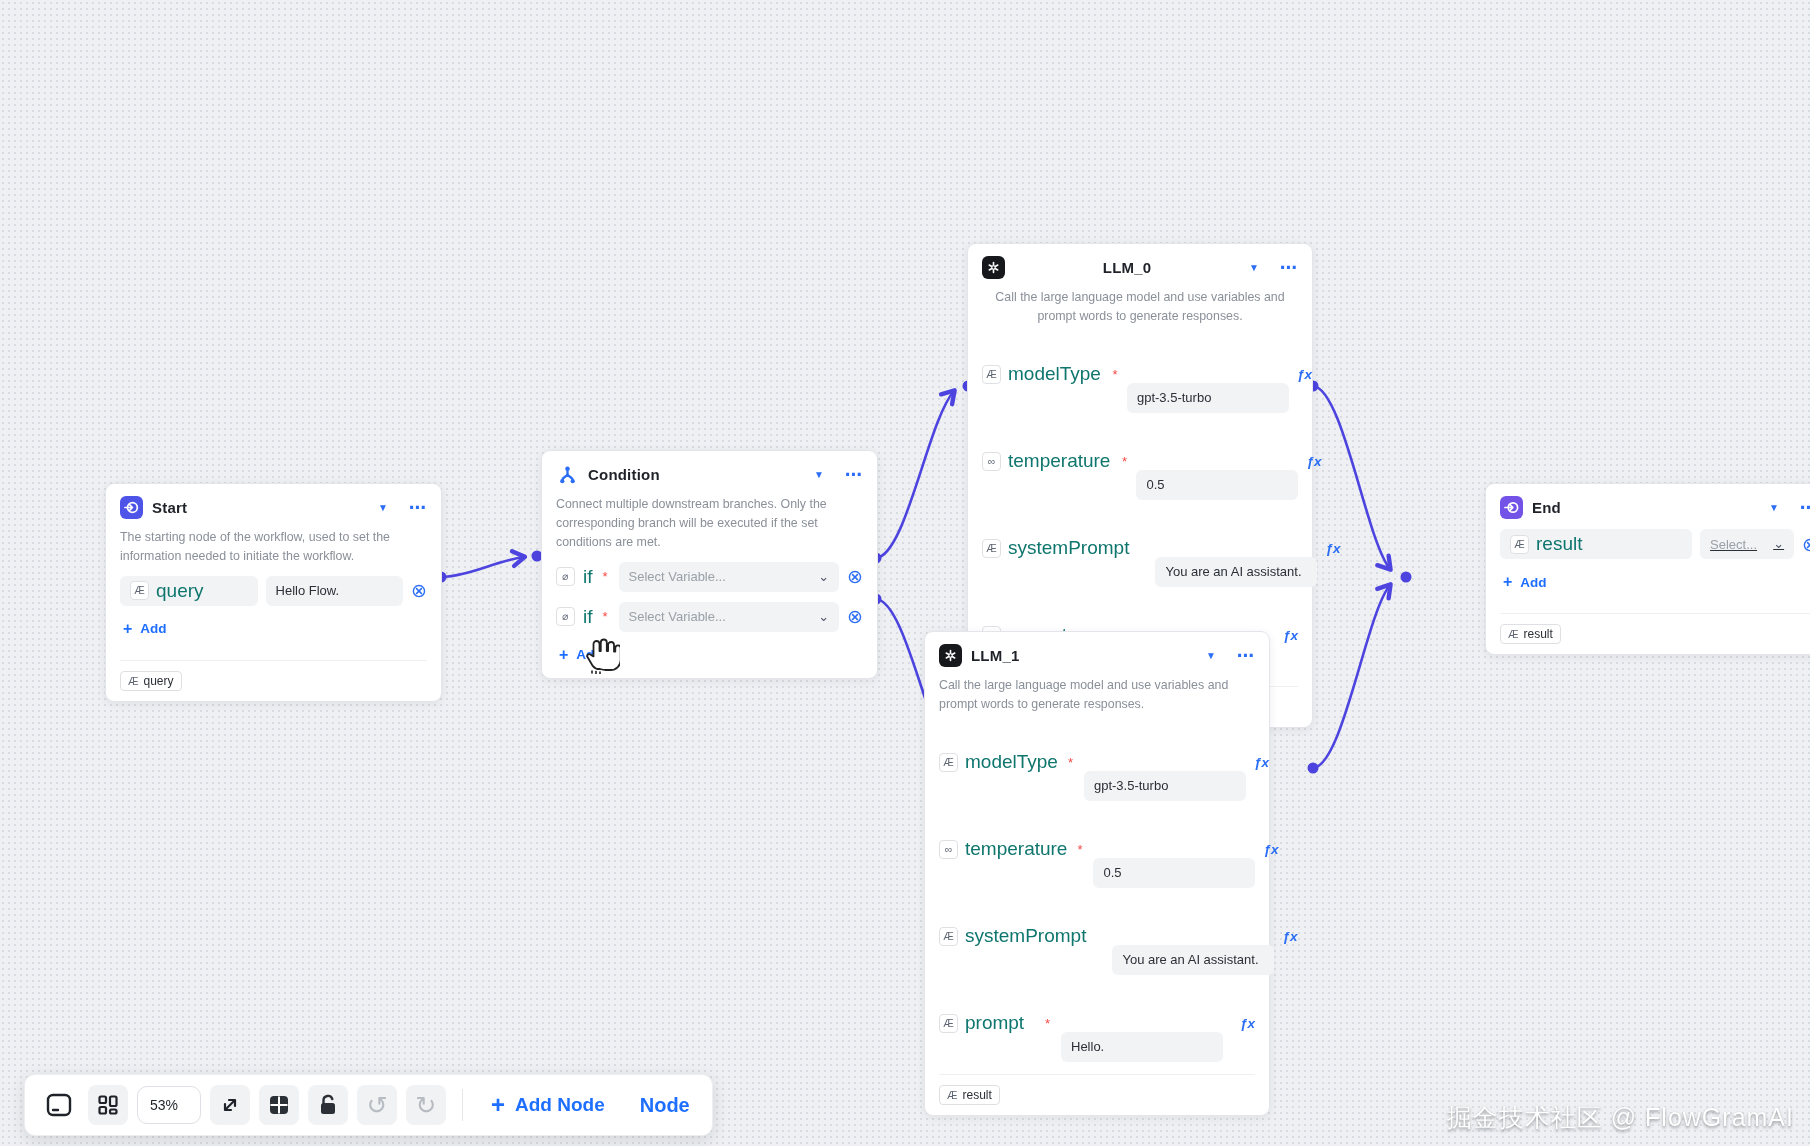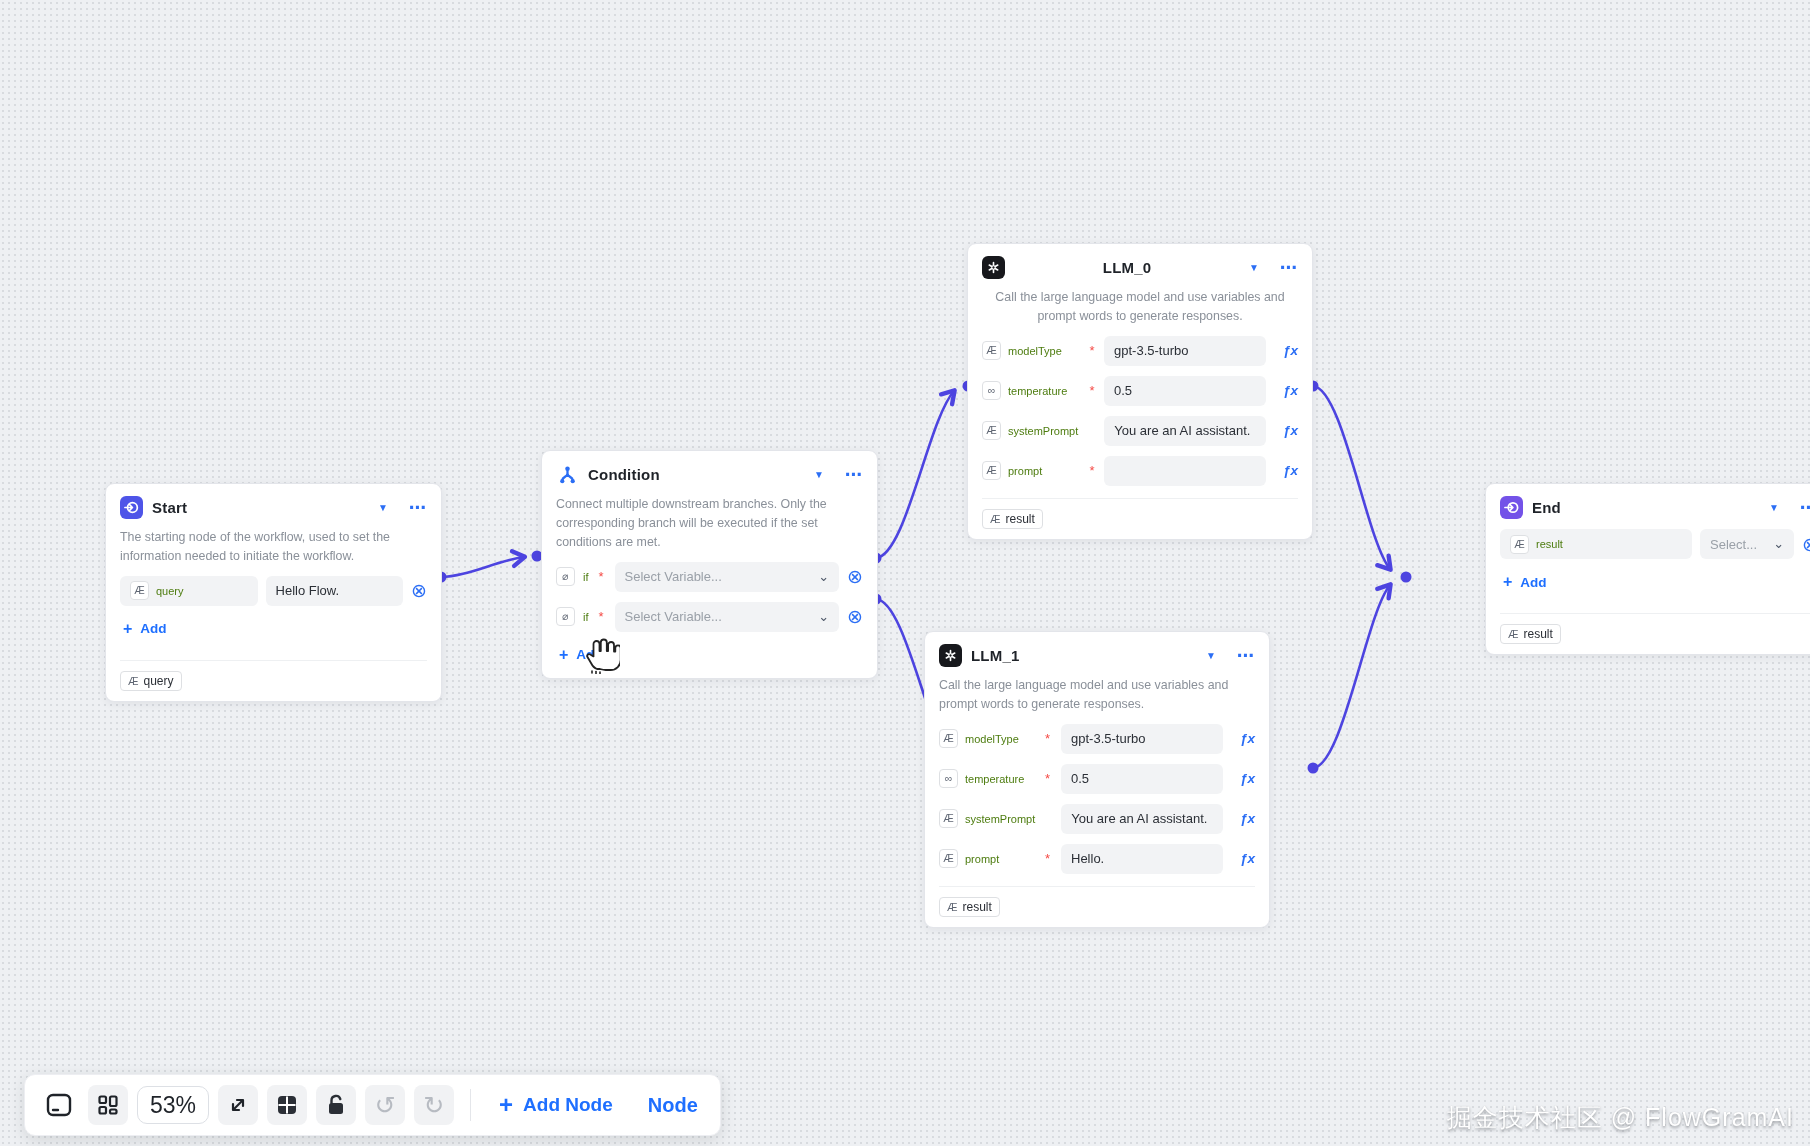--- a/index.html
+++ b/index.html
@@ -46,24 +46,24 @@
     display:flex; align-items:center; justify-content:center;
     font-size:10.5px; color:#5f6673; line-height:1;
   }
   .pill {
     background:#f2f3f5; border-radius:6px; height:30px;
     display:flex; align-items:center; gap:7px;
     padding:0 10px; font-size:13px; color:#2b2f36; overflow:hidden; white-space:nowrap;
   }
   .label-pill { flex:1; }
   .value-pill { flex:1; }
-  .field-name { font-size:11px; color:#4d7c0f; white-space:nowrap; }
+  .field-name { font-size:19px; color:#0f766e; white-space:nowrap; }
   .req { color:#f54a45; font-size:13px; margin-left:2px; width:8px; flex:0 0 8px; }
   .llm-label { flex:0 0 96px; display:flex; align-items:center; gap:7px; }
-  .llm-pill { flex:0 0 162px; }
+  .llm-pill { flex:0 0 162px;margin-top:47px; }
   .fx { color:#2b6ef5; font-style:italic; font-weight:700; font-size:13.5px; margin-left:auto; }
   .remove { color:#2b6ef5; font-size:19px; line-height:1; cursor:pointer; }
   .select-placeholder { color:#9aa0a8; flex:1; }
   .chevron { color:#4e5869; font-size:13px; margin-left:auto; line-height:.6; }
   .add-btn {
     display:inline-flex; align-items:center; gap:8px;
     color:#1e6fff; font-size:13.5px; font-weight:700;
     margin:14px 0 10px 3px; cursor:pointer;
   }
   .add-plus { font-size:16px; font-weight:700; }
@@ -91,21 +91,21 @@
   .tb-btn {
     width:40px; height:40px; border-radius:8px; background:#f1f2f4;
     display:flex; align-items:center; justify-content:center; cursor:pointer;
     color:#2b2f36;
   }
   .tb-btn.white { background:#fff; }
   .tb-btn.muted { color:#b7bbc2; font-size:25px; background:#f1f2f4; }
   .zoom-pill {
     height:38px; min-width:64px; border:1.6px solid #dde0e5; border-radius:10px;
     background:#fff; display:flex; align-items:center; padding:0 12px;
-    font-size:23px; color:#1f2329;
+    font-size:14px; color:#1f2329;
   }
   .tb-divider { width:1px; height:32px; background:#e4e6ea; margin:0 7px; }
   .add-node-btn {
     display:flex; align-items:center; gap:10px; color:#1e6fff;
     font-size:19px; font-weight:700; padding:0 12px; cursor:pointer; white-space:nowrap;
   }
   .add-node-btn .plus { font-size:24px; font-weight:600; line-height:1; }
   .save-btn { color:#1e6fff; font-size:20px; font-weight:700; margin:0 8px 0 14px; cursor:pointer; }
 
   #watermark {
@@ -356,21 +356,21 @@
       </span>
       <span class="node-title">End</span>
       <span class="caret">▼</span>
       <span class="more">⋯</span>
     </div>
     <div class="row">
       <div class="pill label-pill">
         <span class="type-box">Æ</span>
         <span class="field-name">result</span>
       </div>
-      <div class="pill" style="flex:0 0 94px;">
+      <div class="pill" style="flex:0 0 94px;text-decoration:underline;">
         <span class="select-placeholder">Select...</span>
         <span class="chevron">⌄</span>
       </div>
       <span class="remove">⊗</span>
     </div>
     <div class="add-btn">
       <span class="add-plus">+</span>
       <span>Add</span>
     </div>
     <div class="tags">

